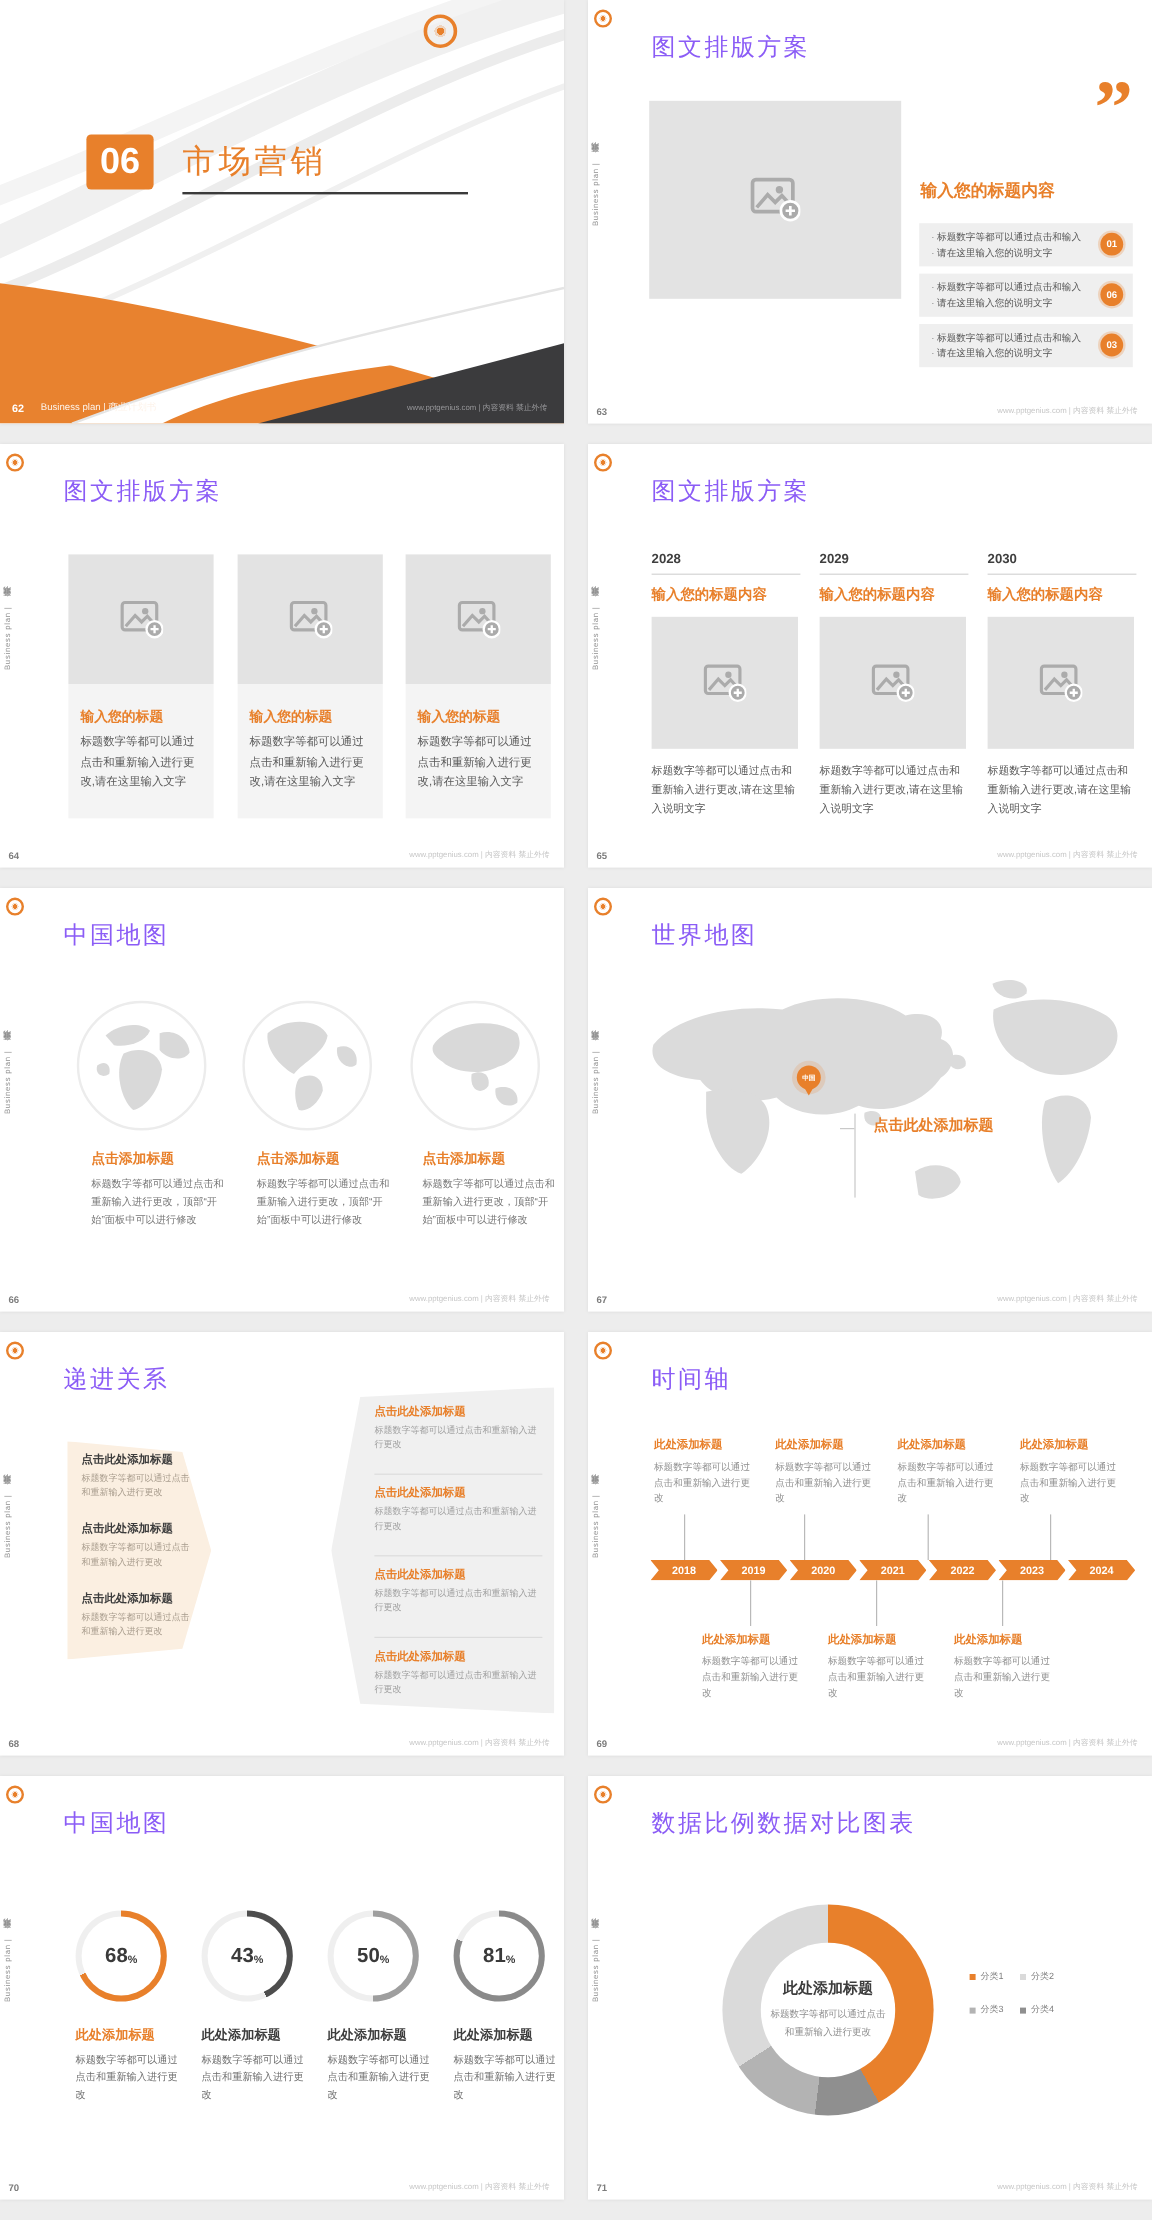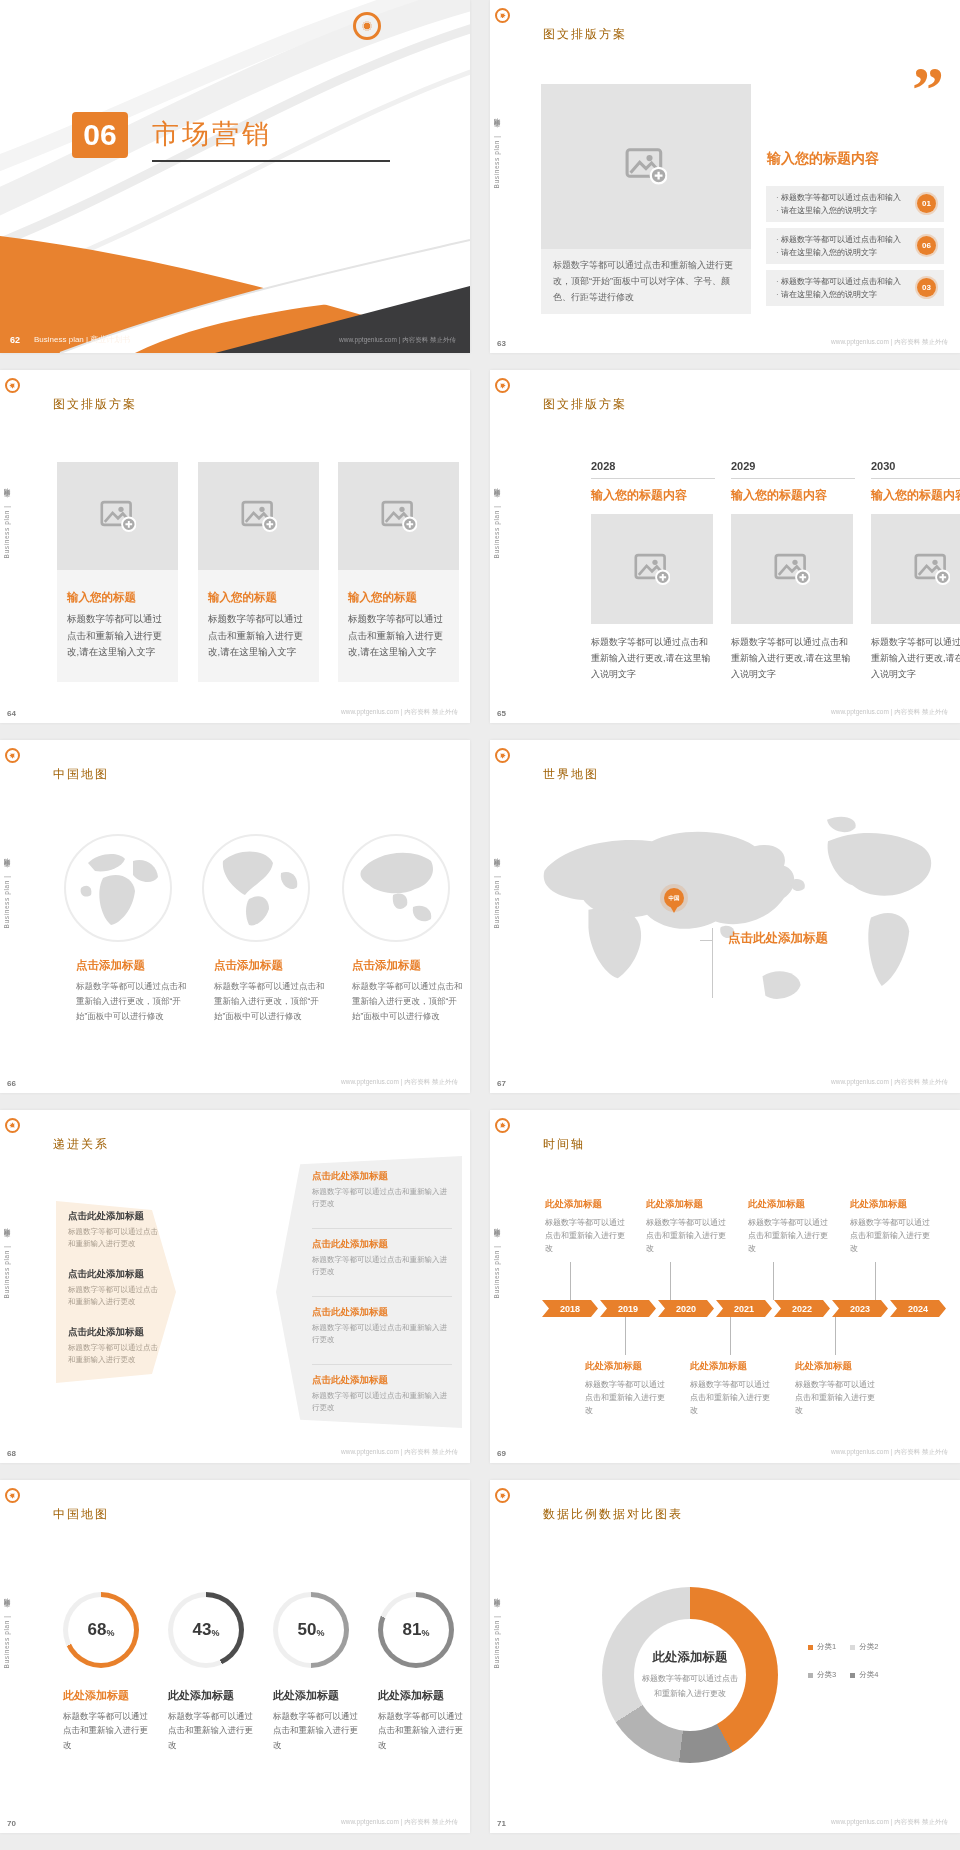--- a/index.html
+++ b/index.html
@@ -1,18 +1,18 @@
 <!DOCTYPE html>
 <html><head>
 <meta charset="utf-8">
 <style>
   html,body{margin:0;padding:0;background:#ededed;font-family:"Liberation Sans","DejaVu Sans",sans-serif;}
   #canvas{position:relative;width:960px;height:1850px;background:#ededed;overflow:hidden;}
   .slide{position:absolute;width:470px;height:353px;background:#fff;box-shadow:0 0 3px rgba(0,0,0,.07);}
-  .stitle{position:absolute;left:53px;top:26px;font-size:12px;color:#a16207;letter-spacing:2px;}
+  .stitle{position:absolute;left:53px;top:26px;font-size:20px;color:#8b5cf6;letter-spacing:2px;}
   
   .logo{position:absolute;left:5px;top:8px;width:11px;height:11px;border:2px solid #E8802B;border-radius:50%;
         background:radial-gradient(circle,#E8802B 0 2px,rgba(232,128,43,.25) 2px 3px,transparent 3px);z-index:3;}
   .vtext{position:absolute;left:3px;top:130px;writing-mode:vertical-rl;transform:rotate(180deg);
          font-size:6.5px;color:#8f8f8f;letter-spacing:.6px;z-index:3;}
   .pageno{position:absolute;left:7px;bottom:5px;font-size:8px;font-weight:bold;color:#7c7c7c;z-index:3;}
   .furl{position:absolute;right:12px;bottom:6px;font-size:6.5px;color:#c6c6c6;z-index:3;}
   
   .imgbox{position:absolute;background:#E3E3E3;display:flex;align-items:center;justify-content:center;}
   
@@ -39,21 +39,21 @@
   .s63-badge{position:absolute;right:8px;top:8px;width:19px;height:19px;border-radius:50%;background:#E8802B;
              color:#fff;font-size:8px;font-weight:bold;line-height:19px;text-align:center;
              box-shadow:0 0 0 2px rgba(232,128,43,.25);}
   
   .s64-card{position:absolute;top:92px;width:121px;}
   .s64-img{position:relative;width:121px;height:108px;background:#E3E3E3;display:flex;align-items:center;justify-content:center;}
   .s64-txt{width:121px;height:112px;background:#F4F4F4;box-sizing:border-box;padding:20px 10px 0 10px;}
   .s64-h{font-size:11.5px;font-weight:bold;color:#E8802B;margin-bottom:6px;}
   .s64-b{font-size:9.5px;line-height:1.75;color:#595959;}
   
-  .s65-col{position:absolute;top:90px;width:124px;margin-left:48px;}
+  .s65-col{position:absolute;top:90px;width:124px;}
   .s65-year{font-size:11px;font-weight:bold;color:#3f3f3f;padding-bottom:6px;border-bottom:1px solid #d4d4d4;}
   .s65-h{font-size:12px;font-weight:bold;color:#E8802B;margin-top:8px;}
   .s65-img{margin-top:10px;width:122px;height:110px;background:#E3E3E3;display:flex;align-items:center;justify-content:center;}
   .s65-b{margin-top:10px;font-size:9px;line-height:1.8;color:#595959;}
   
   .globe{position:absolute;top:93px;width:110px;height:110px;}
   .s66-blk{position:absolute;top:218px;width:112px;}
   .s66-h{font-size:11.5px;font-weight:bold;color:#E8802B;margin-bottom:6px;}
   .s66-b{font-size:8.5px;line-height:1.75;color:#767676;}
   
@@ -161,21 +161,20 @@
   <div class="slide" style="left:490px;top:0">
     <div class="logo"></div>
     <div class="vtext">Business plan | 商业计划书</div>
     <div class="pageno">63</div>
     <div class="stitle">图文排版方案</div>
     <div class="imgbox" style="left:51px;top:84px;width:210px;height:165px">
       <svg width="42" height="39" viewBox="0 0 30 27">
           <use href="#imgicon"></use>
         </svg>
     </div>
-    <div class="s63-cap">标题数字等都可以通过点击和重新输入进行更改，顶部“开始”面板中可以对字体、字号、颜色、行距等进行修改</div>
     <div class="s63-quote">”</div>
     <div class="s63-head">输入您的标题内容</div>
     <div class="s63-item" style="top:186px">
       <div class="s63-lines">
         <div>标题数字等都可以通过点击和输入</div>
           <div>请在这里输入您的说明文字</div>
       </div>
       <div class="s63-badge">01</div>
     </div>
     <div class="s63-item" style="top:228px">

